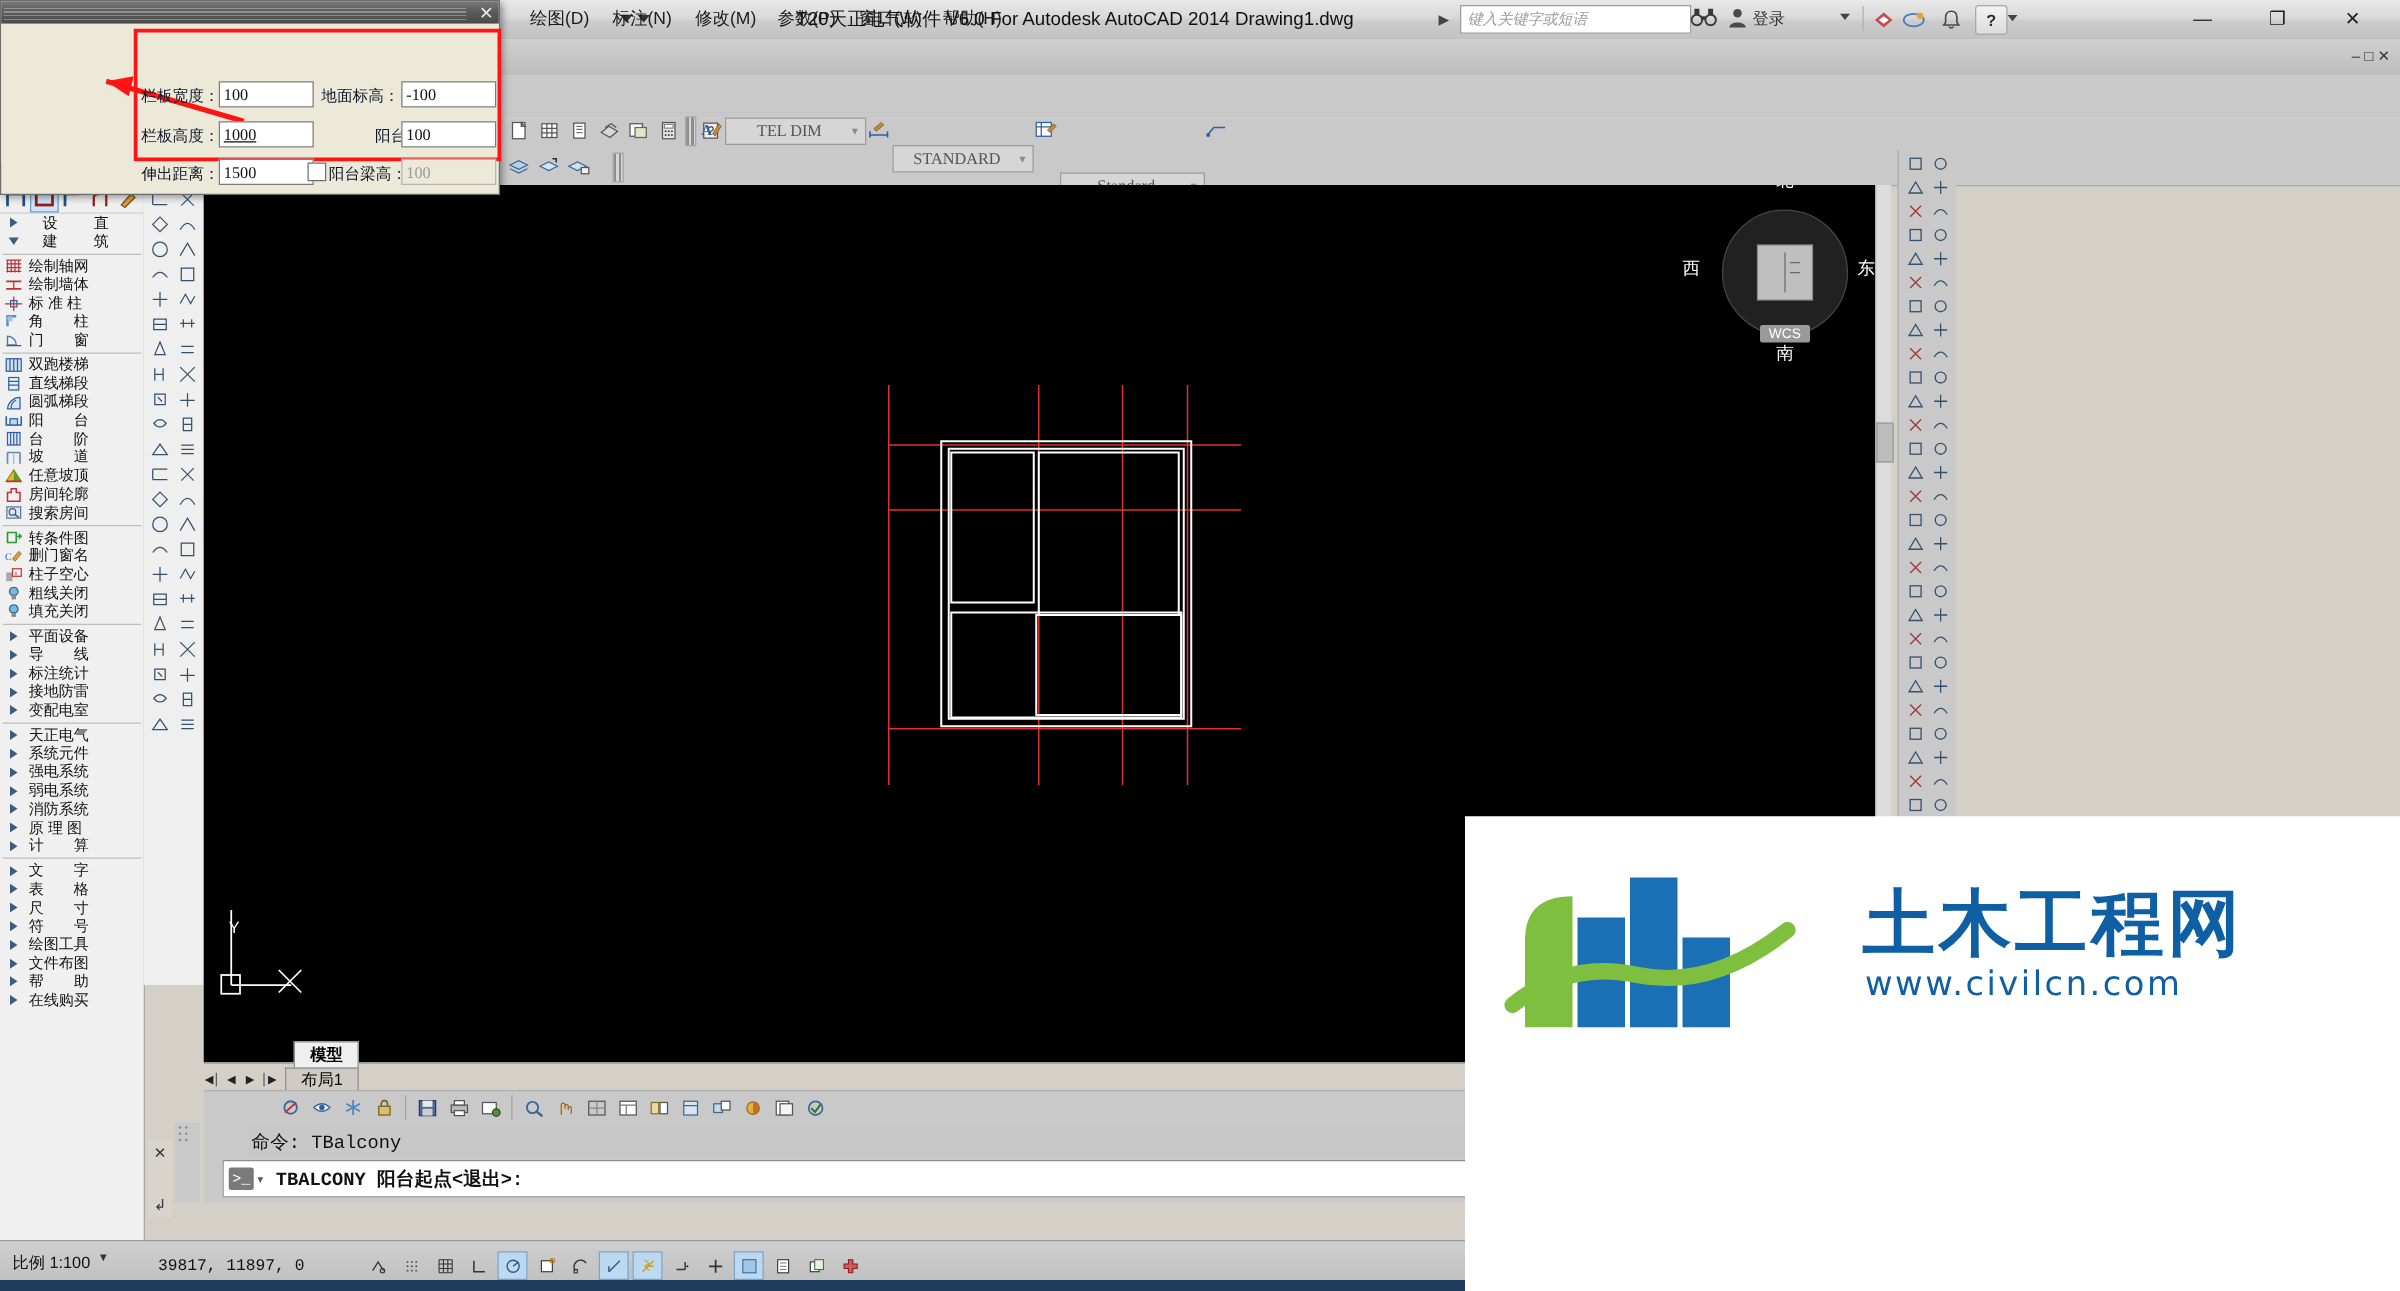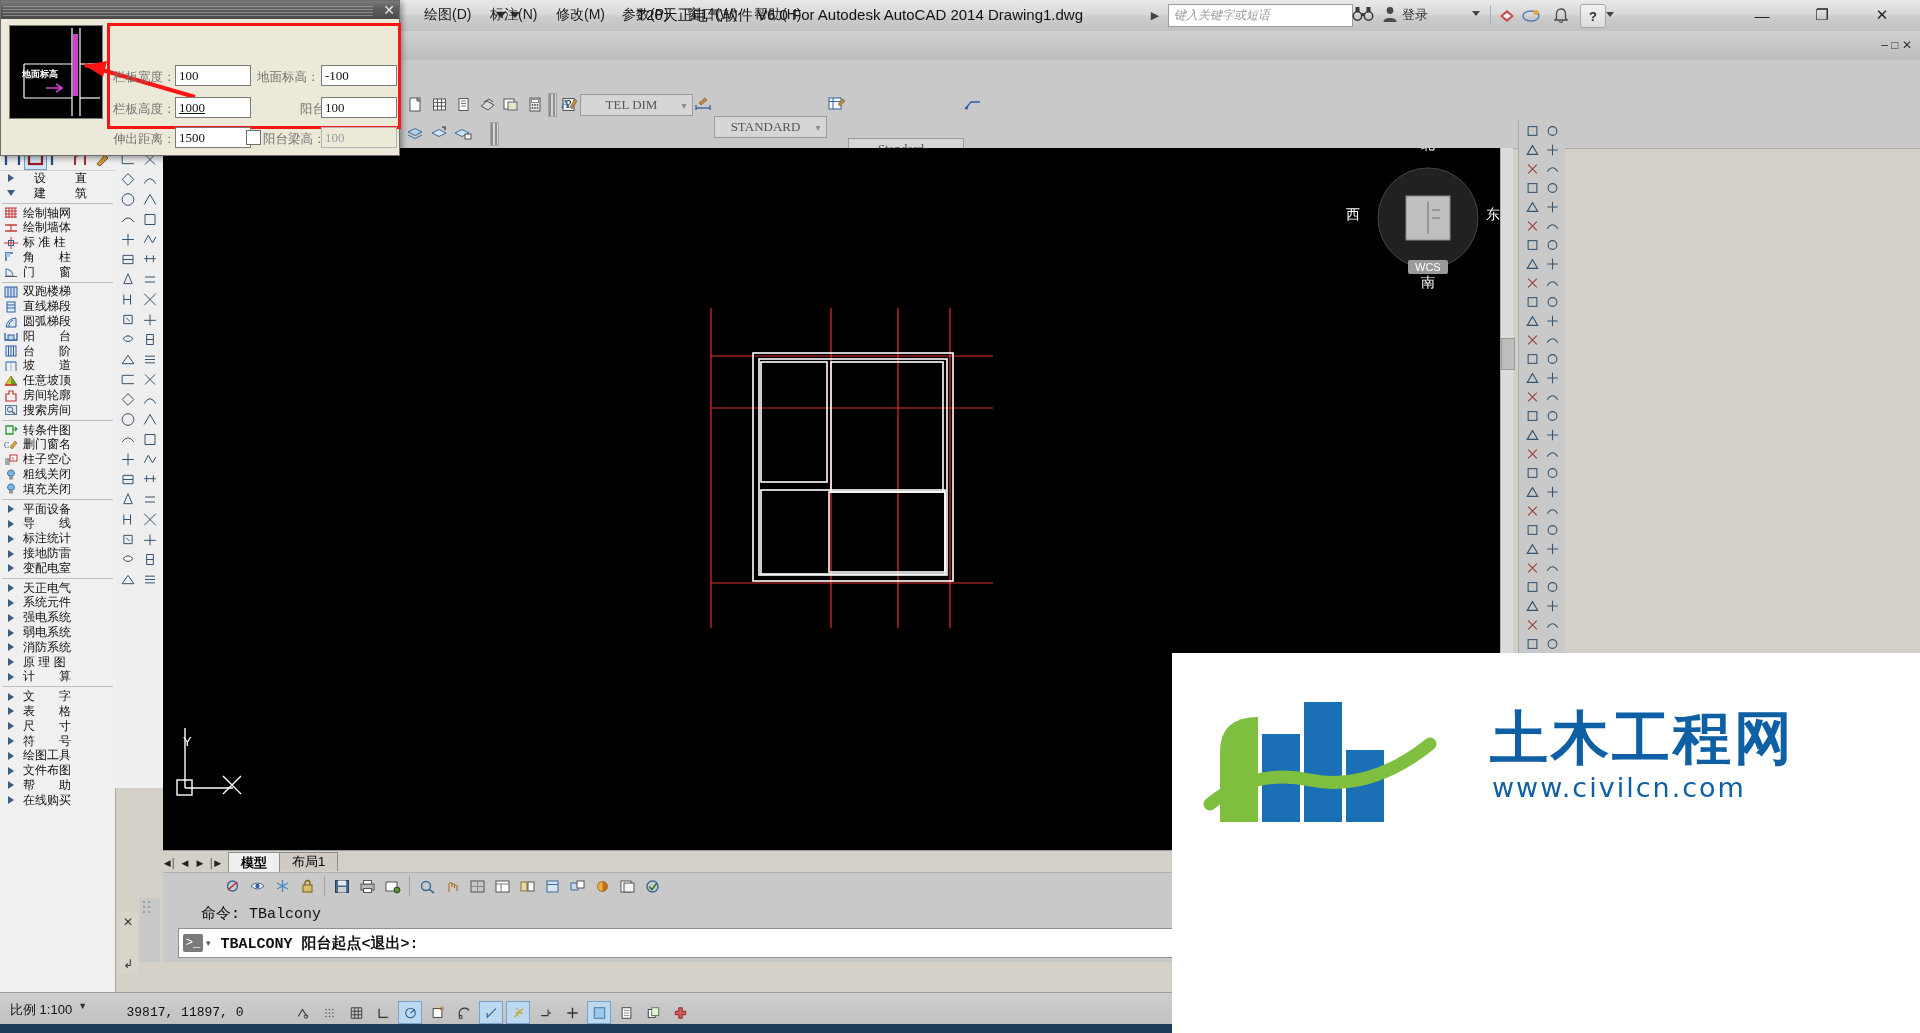--- a/index.html
+++ b/index.html
@@ -132,21 +132,21 @@
   #dlg-title{height:18px;background:linear-gradient(180deg,#7a7a7a 0%,#5e5e5e 40%,#4a4a4a 100%);position:relative;}
   #dlg-grip{position:absolute;left:2px;top:3px;width:370px;height:12px;
     background:repeating-linear-gradient(0deg, rgba(255,255,255,.32) 0 1px, transparent 1px 3px);}
   #dlg-x{position:absolute;right:4px;top:1px;color:#e8e8e8;font-size:14px;font-weight:bold;line-height:16px;}
   #dlg-tabstrip{height:22px;background:#d8d4cb;border-bottom:1px solid #a0a0a0;display:flex;align-items:flex-end;}
   #dlg-tab{height:21px;padding:0 12px;background:#ece9d8;border:1px solid #9a9a9a;border-bottom:1px solid #ece9d8;
     display:flex;align-items:center;font-size:13px;color:#111;}
   #dlg-body{position:relative;height:112px;background:#ece9d8;}
   #preview{position:absolute;left:8px;top:6px;width:92px;height:92px;background:#000;border:1px solid #7d7d7d;overflow:hidden;}
   #redframe{position:absolute;left:106px;top:4px;width:288px;height:100px;border:3px solid #ff1414;}
-  .fld-lbl{position:absolute;font-size:12.5px;color:#737373;white-space:nowrap;font-family:Liberation Mono, monospace;}
+  .fld-lbl{position:absolute;font-size:12.5px;color:#0f172a;white-space:nowrap;font-family:Liberation Mono, monospace;}
   .fld-in{position:absolute;height:19px;background:#fff;border:1px solid #7b7b7b;
     font-family:"Liberation Serif","DejaVu Serif",serif;font-size:13px;color:#111;padding-left:3px;line-height:19px;}
   .fld-in.dis{background:#ece9d8;color:#9a9a9a;border:1px solid #b4b4b4;}
   .chk{position:absolute;width:13px;height:13px;background:#fff;border:1px solid #6f6f6f;}
 
   svg{display:block;}
 
   
   #watermark{left:1172px;top:653px;width:748px;height:380px;background:#fff;}
   #wm-text{left:1490px;top:700px;font-size:58px;font-weight:bold;color:#0e5fa4;letter-spacing:3px;font-family:"DejaVu Sans",sans-serif;}
@@ -1566,21 +1566,21 @@
     </div>
   </div>
 
 <div class="abs" id="tabbar">
   <div style="display:flex;align-items:center;gap:1px;padding-bottom:1px;">
     <div class="navbtn">◀│</div>
     <div class="navbtn">◀</div>
     <div class="navbtn">▶</div>
     <div class="navbtn">│▶</div>
   </div>
-  <div style="display:flex;align-items:flex-start;margin-left:6px;">
+  <div style="display:flex;align-items:flex-end;margin-left:6px;flex-direction:column;">
     <div class="ptab active">模型</div>
     <div class="ptab">布局1</div>
   </div>
 </div>
 <div class="abs" id="hscroll">
   <div style="width:14px;height:15px;display:flex;align-items:center;justify-content:center;font-size:8px;color:#333;">◀</div>
 </div>
 
 <div class="abs" id="bottombar">
   <div style="display:flex;align-items:center;gap:3px;padding:2px 0 0 58px;">
@@ -1833,36 +1833,20 @@
   </div>
 <div class="abs" id="status-bottom"></div>
 
 <div class="abs" id="dlg">
   <div id="dlg-title">
     <div id="dlg-grip"></div>
     <div id="dlg-x">✕</div>
   </div>
   <div id="dlg-body">
 
-    <div id="preview">
-      <svg width="92" height="92" viewBox="0 0 92 92">
-        <g stroke="#ffffff" stroke-width="1.2" fill="none">
-          <line x1="62" y1="2" x2="62" y2="90"></line>
-          <line x1="70" y1="2" x2="70" y2="90"></line>
-          <line x1="14" y1="38" x2="62" y2="38"></line>
-          <line x1="14" y1="38" x2="14" y2="72"></line>
-          <line x1="14" y1="72" x2="62" y2="72"></line>
-          <line x1="70" y1="72" x2="90" y2="72"></line>
-          <line x1="70" y1="38" x2="90" y2="38"></line>
-        </g>
-        <rect x="63" y="8" width="5" height="62" fill="#d040d0"></rect>
-        <path d="M36 62 L52 62 M46 58 L52 62 L46 66" stroke="#d040d0" stroke-width="1.6" fill="none"></path>
-      </svg>
-      <span class="abs" style="left:12px;top:42px;color:#fff;font-size:9px;font-weight:bold;">地面标高</span>
-    </div>
 
     <div id="redframe"></div>
 
     <svg class="abs" style="left:44px;top:16px;" width="200" height="80" viewBox="0 0 200 80">
       <path d="M150 62 L40 30" stroke="#ff1414" stroke-width="4" fill="none"></path>
       <path d="M40 30 L62 26 L58 42 Z" fill="#ff1414"></path>
     </svg>
 
     <span class="fld-lbl" style="left:112px;top:50px;">栏板宽度：</span>
     <span class="fld-in" style="left:174px;top:46px;width:71px;">100</span>

